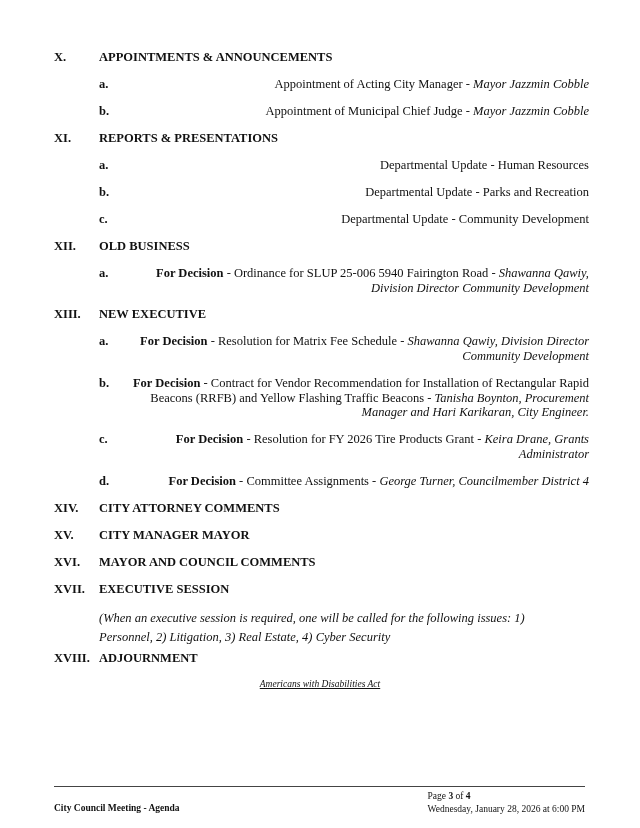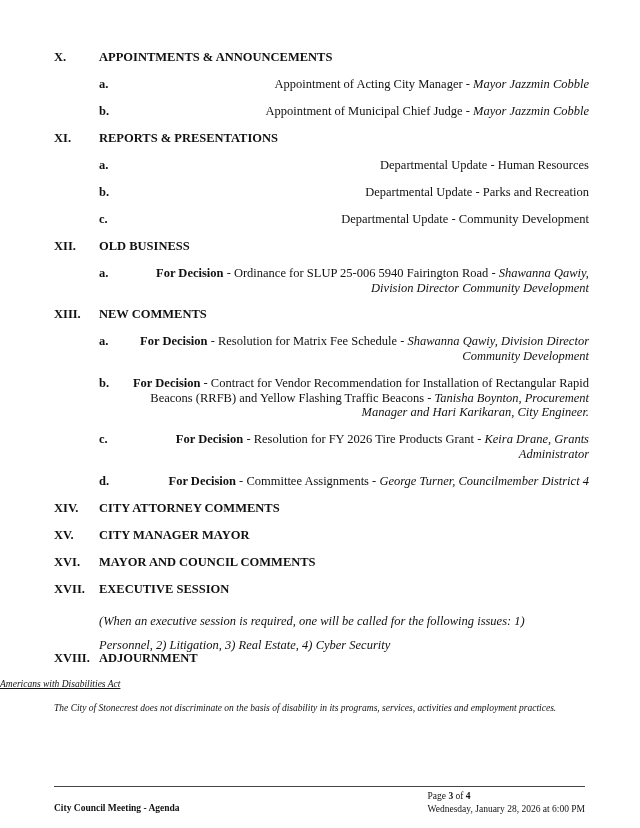--- a/index.html
+++ b/index.html
@@ -7,22 +7,22 @@
          font-family: "Liberation Serif", "DejaVu Serif", serif; color: #111; font-size: 12.5px; }
   .page { position: absolute; left: 0; top: 0; width: 640px; height: 828px; }
   .sec { position: absolute; left: 54px; font-weight: bold; font-size: 12.5px; line-height: 15px; }
   .sec .num { position: absolute; left: 0; width: 46px; }
   .sec .title { position: absolute; left: 45px; white-space: nowrap; }
   .item { position: absolute; left: 99px; width: 490px; line-height: 14.5px; font-size: 12.5px; }
   .item .letter { position: absolute; left: 0; font-weight: bold; }
   .item .body { margin-left: 24px; text-align: right; }
   .item .tag { font-weight: bold; }
   .item .who { font-style: italic; }
-  .note { position: absolute; left: 99px; width: 470px; font-style: italic; line-height: 24px; font-size: 12.5px; }
-  .ada-title { position: absolute; left: 0; width: 640px; top: 679px; font-style: italic; text-decoration: underline; font-size: 9.5px; }
+  .note { position: absolute; left: 99px; width: 470px; font-style: italic; line-height: 19px; font-size: 12.5px; }
+  .ada-title { position: absolute; left: 0; width: 640px; top: 679px; text-align: center; font-style: italic; text-decoration: underline; font-size: 9.5px; }
   .ada-text { position: absolute; left: 54px; width: 531px; top: 702px; font-style: italic; font-size: 9.5px; line-height: 12px; text-align: justify; }
   .rule { position: absolute; left: 54px; width: 531px; top: 786px; height: 0; border-top: 1px solid #444; }
   .foot-left { position: absolute; left: 54px; top: 803px; font-weight: bold; font-size: 9.5px; text-align: right; }
   .foot-right { position: absolute; right: 55px; top: 790px; text-align: left; font-size: 9.5px; line-height: 13px; }
   .foot-right b { font-weight: bold; }
 </style>
 </head>
 <body>
 
 <div class="page">
@@ -61,21 +61,21 @@
     <span class="num">XII.</span>
     <span class="title">OLD BUSINESS</span>
   </div>
   <div class="item" style="top:266px">
     <span class="letter">a.</span>
     <div class="body"><span class="tag">For Decision</span><span> - Ordinance for SLUP 25-006 5940 Fairington Road - </span><span class="who">Shawanna Qawiy, Division Director Community Development</span></div>
   </div>
 
   <div class="sec" style="top:307px">
     <span class="num">XIII.</span>
-    <span class="title">NEW COMMENTS</span>
+    <span class="title">NEW EXECUTIVE</span>
   </div>
   <div class="item" style="top:334px">
     <span class="letter">a.</span>
     <div class="body"><span class="tag">For Decision</span><span> - Resolution for Matrix Fee Schedule - </span><span class="who">Shawanna Qawiy, Division Director Community Development</span></div>
   </div>
   <div class="item" style="top:376px">
     <span class="letter">b.</span>
     <div class="body"><span class="tag">For Decision</span><span> - Contract for Vendor Recommendation for Installation of Rectangular Rapid Beacons (RRFB) and Yellow Flashing Traffic Beacons - </span><span class="who">Tanisha Boynton, Procurement Manager and Hari Karikaran, City Engineer.</span></div>
   </div>
   <div class="item" style="top:432px">
@@ -103,21 +103,20 @@
     <span class="num">XVII.</span>
     <span class="title">EXECUTIVE SESSION</span>
   </div>
   <div class="note" style="top:609px">(When an executive session is required, one will be called for the following issues: 1) Personnel, 2) Litigation, 3) Real Estate, 4) Cyber Security</div>
   <div class="sec" style="top:651px">
     <span class="num">XVIII.</span>
     <span class="title">ADJOURNMENT</span>
   </div>
 
   <div class="ada-title">Americans with Disabilities Act</div>
-  <div class="ada-text">The City of Stonecrest does not discriminate on the basis of disability in its programs, services, activities and employment practices.</div>
 
   <div class="rule"></div>
   <div class="foot-left">City Council Meeting - Agenda</div>
   <div class="foot-right">
     <div><span>Page </span><b>3</b><span> of </span><b>4</b></div>
     <div>Wednesday, January 28, 2026 at 6:00 PM</div>
   </div>
 </div>
 
 </body></html>

